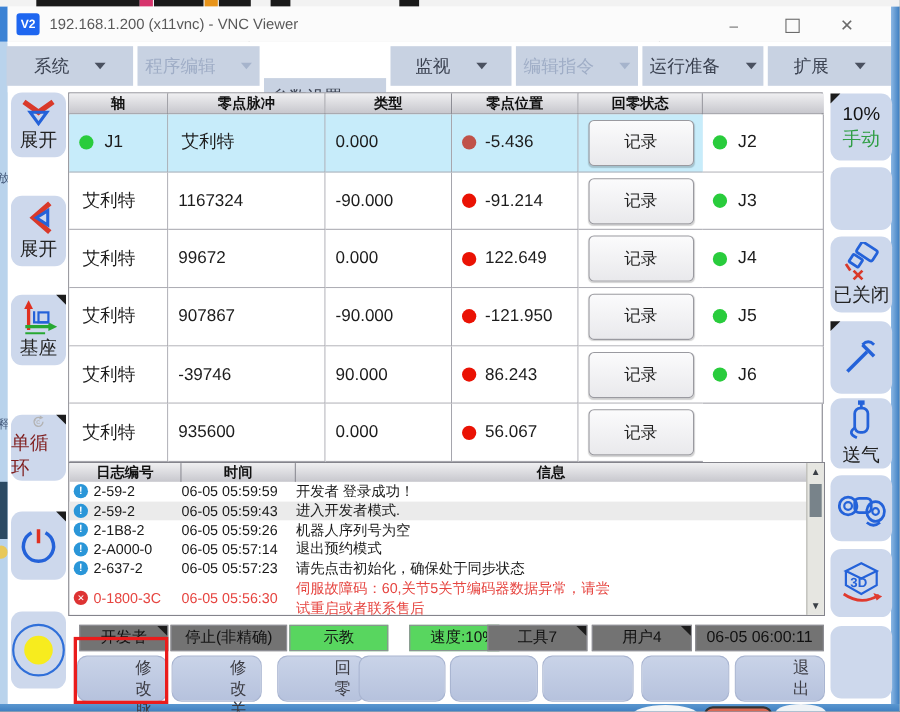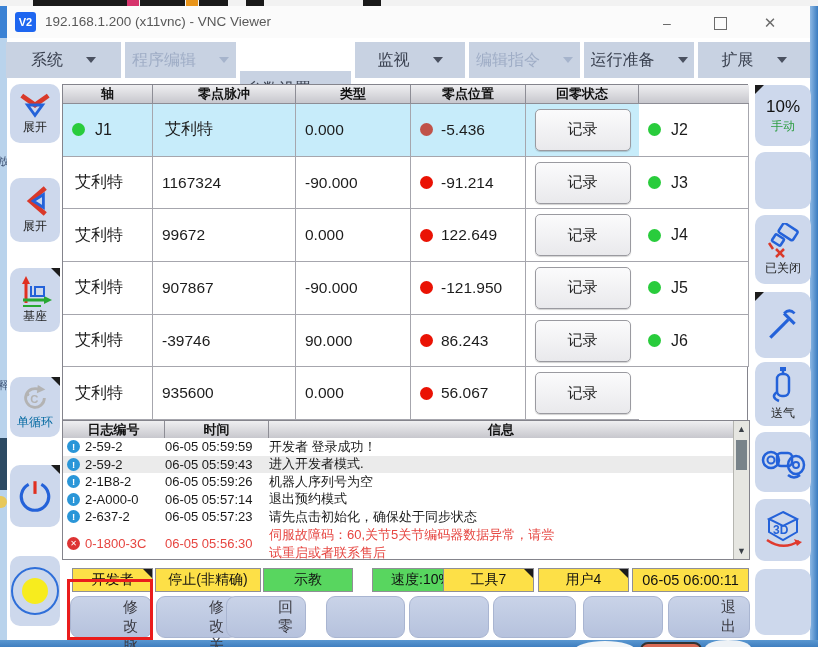--- a/index.html
+++ b/index.html
@@ -90,43 +90,43 @@
     display:flex;align-items:center;justify-content:center;flex:none;}
   .licon.err{background:#dd3333;font-size:8px;}
   .lmsg2 div{line-height:18px;}
   .log-scroll{position:absolute;right:0;top:0;width:16px;height:138px;background:#e6e6e1;border-left:1px solid #b5b5b0;box-sizing:border-box;}
   .log-scroll .arr{position:absolute;left:0;width:15px;text-align:center;font-size:9px;color:#3a3f46;}
   .log-scroll .up{top:3px;} .log-scroll .down{bottom:3px;}
   .log-scroll .thumb{position:absolute;left:2px;top:19px;width:11px;height:30px;background:#78838a;}
 
   
   .sbar{position:absolute;left:0;top:568px;width:818px;height:24px;}
-  .scell{position:absolute;top:0;height:24px;border:1px solid #8f8f96;box-sizing:border-box;background:#fde047;
+  .scell{position:absolute;top:0;height:24px;border:1px solid #8f8f96;box-sizing:border-box;background:#737373;
     display:flex;align-items:center;justify-content:center;font-size:14px;color:#111;}
   .scell.green{background:#58d65f;}
   .s1{left:72px;width:81px;} .s2{left:155px;width:106px;} .s3{left:263px;width:90px;}
   .s4{left:372px;width:82px;padding-left:16px;} .s5{left:443px;width:91px;} .s6{left:538px;width:91px;} .s7{left:632px;width:117px;font-size:14.5px;}
   .tri-tr{position:absolute;top:0;right:0;width:0;height:0;border-left:9px solid transparent;border-top:9px solid #1c1c1c;}
   .tri-tl{position:absolute;top:0;left:0;width:0;height:0;border-right:9px solid transparent;border-top:9px solid #1c1c1c;}
 
   
   .abar{position:absolute;left:0;top:596px;width:818px;height:42px;}
   .abtn{position:absolute;top:0;height:42px;border:1px solid #a9b5d1;border-radius:9px;
     background:linear-gradient(180deg,#c9d3e8,#b6c2dd);font-size:15px;color:#3c3c44;font-family:inherit;cursor:pointer;padding-left:45px;}
-  .a1{left:70px;width:82px;} .a2{left:156px;width:82px;} .a3{left:226px;width:80px;}
+  .a1{left:70px;width:82px;} .a2{left:156px;width:82px;} .a3{left:252px;width:80px;}
   .a4{left:326px;width:79px;} .a5{left:409px;width:80px;} .a6{left:493px;width:83px;}
   .a7{left:583px;width:80px;} .a8{left:668px;width:82px;}
   .red-frame{position:absolute;left:67px;top:579px;width:86px;height:61px;border:3px solid #ea1c1c;
     box-sizing:border-box;pointer-events:none;z-index:6;}
 
   
   .sbtn{position:absolute;background:#cdd8ec;border-radius:10px;display:flex;flex-direction:column;
     align-items:center;justify-content:center;gap:1px;cursor:pointer;}
-  .sbtn .lbl{font-size:12px;color:#222;font-family:Liberation Mono, monospace;}
-  .sbtn .lbl.gray{color:#0369a1;}
+  .sbtn .lbl{font-size:17px;color:#222;font-family:Liberation Mono, monospace;}
+  .sbtn .lbl.gray{color:#7f1d1d;}
   .sbtn .lbl.green{color:#2f9e44;}
   .L{left:10px;width:50px;}
   .L1{top:84px;height:59px;} .L2{top:178px;height:64px;} .L3{top:268px;height:64px;}
   .L4{top:377px;height:60px;} .L5{top:465px;height:62px;} .L6{top:556px;height:70px;}
   .R{left:755px;width:56px;}
   .R1{top:85px;height:61px;} .R2{top:152px;height:57px;} .R3{top:215px;height:69px;}
   .R4{top:292px;height:66px;} .R5{top:362px;height:64px;} .R6{top:432px;height:60px;}
   .R7{top:499px;height:62px;} .R8{top:569px;height:66px;}
   .speed-val{font-size:17px;color:#111;}
   .ring{width:44px;height:44px;border:2px solid #2f6fd9;border-radius:50%;display:flex;align-items:center;justify-content:center;}

